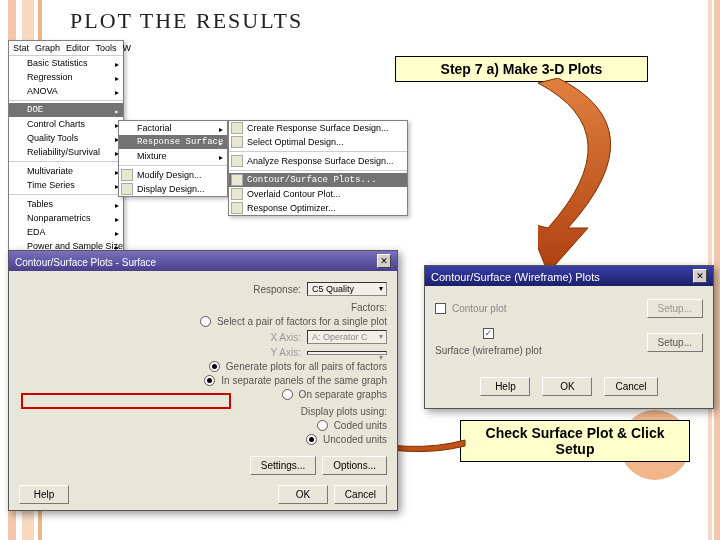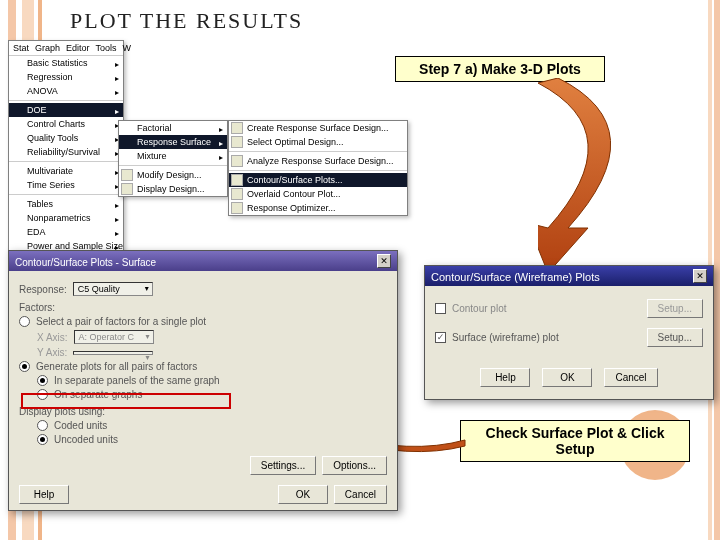--- a/index.html
+++ b/index.html
@@ -39,21 +39,21 @@
   .callout {
     position: absolute;
     background: #ffffcc;
     border: 1px solid #000;
     padding: 4px 8px;
     font-family: Arial, sans-serif;
     font-weight: bold;
     font-size: 14px;
     text-align: center;
   }
-  .callout.step7 { top: 56px; left: 395px; width: 210px; }
+  .callout.step7 { top: 56px; left: 395px; width: 253px; }
   .callout.sel { top: 365px; left: 235px; width: 70px; font-size: 13px; font-style: italic; padding:3px 6px; }
   .callout.check { top: 420px; left: 460px; width: 230px; font-size: 14px; }
 
   
   .arrow { position: absolute; }
   .arrow svg { display: block; }
 
   
   .menu-panel {
     position: absolute;
@@ -66,21 +66,21 @@
   .menu-top {
     top: 40px; left: 8px; width: 116px;
   }
   .menubar-row {
     display: flex; gap: 6px; padding: 2px 4px; border-bottom: 1px solid #ccc;
     font-size: 9px;
   }
   .mi { padding: 2px 6px 2px 18px; position: relative; white-space: nowrap; }
   .mi .arr { position: absolute; right: 4px; top: 4px; font-size: 8px; }
   .mi .ico { position: absolute; left: 2px; top: 1px; width: 12px; height: 12px; background: #e8e8d0; border: 1px solid #aaa; }
-  .mi.sel { background: #0f172a; color: #fff; }
+  .mi.sel { background: #737373; color: #fff; font-family: Liberation Mono, monospace; }
   .mi.sel .arr { color: #fff; }
   .sep { height: 1px; background: #ccc; margin: 2px 0; }
 
   .menu-sub1 { top: 120px; left: 118px; width: 110px; }
   .menu-sub2 { top: 120px; left: 228px; width: 180px; }
 
   
   .dialog {
     position: absolute;
     background: #e8e6d8;
@@ -107,21 +107,21 @@
     background: #e8e6d8;
     border: 1px solid #fff;
     border-right-color: #777; border-bottom-color: #777;
     padding: 3px 10px;
     font-size: 10px;
     cursor: pointer;
     min-width: 50px;
     text-align: center;
   }
   .btn.disabled { color: #999; cursor: default; }
-  .row { display: flex; align-items: center; gap: 6px; margin: 3px 0; }
+  .row { display: flex; align-items: center; gap: 6px; margin: 3px 0; justify-content: flex-end; }
   .radio, .checkbox {
     width: 11px; height: 11px; border: 1px solid #555; background: #fff;
     display: inline-flex; align-items: center; justify-content: center;
     flex: 0 0 11px;
   }
   .radio { border-radius: 50%; }
   .radio.on::after { content:""; width:5px; height:5px; background:#000; border-radius:50%; }
   .checkbox.on::after { content:"✓"; font-size:9px; line-height:9px; }
   .dropdown {
     background: #f0f0e8; border: 1px inset #888; padding: 1px 14px 1px 4px;
@@ -297,21 +297,21 @@
   </div>
   <div class="body">
     <div class="row" style="justify-content:space-between; color:#888;">
       <span style="display:flex; gap:6px; align-items:center;">
         <span class="checkbox"></span>
         <span>Contour plot</span>
       </span>
       <span class="btn disabled">Setup...</span>
     </div>
     <div class="row" style="justify-content:space-between; margin-top:10px;">
-      <span style="display:flex; gap:6px; align-items:center;">
+      <span style="display:flex; gap:6px; align-items:center;flex-direction:column;">
         <span class="checkbox on"></span>
         <span>Surface (wireframe) plot</span>
       </span>
       <span class="btn">Setup...</span>
     </div>
   </div>
   <div class="footer">
     <span class="btn">Help</span>
     <span class="btn">OK</span>
     <span class="btn">Cancel</span>

